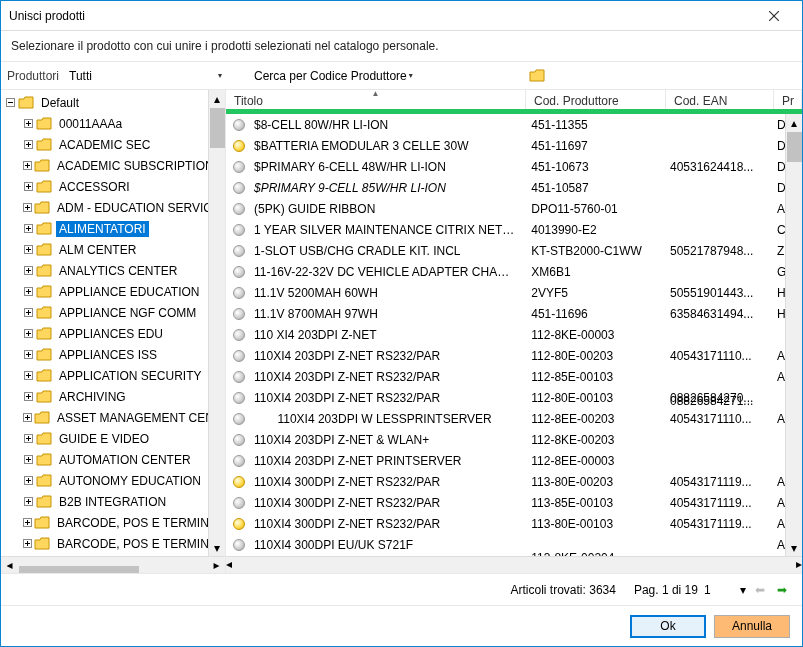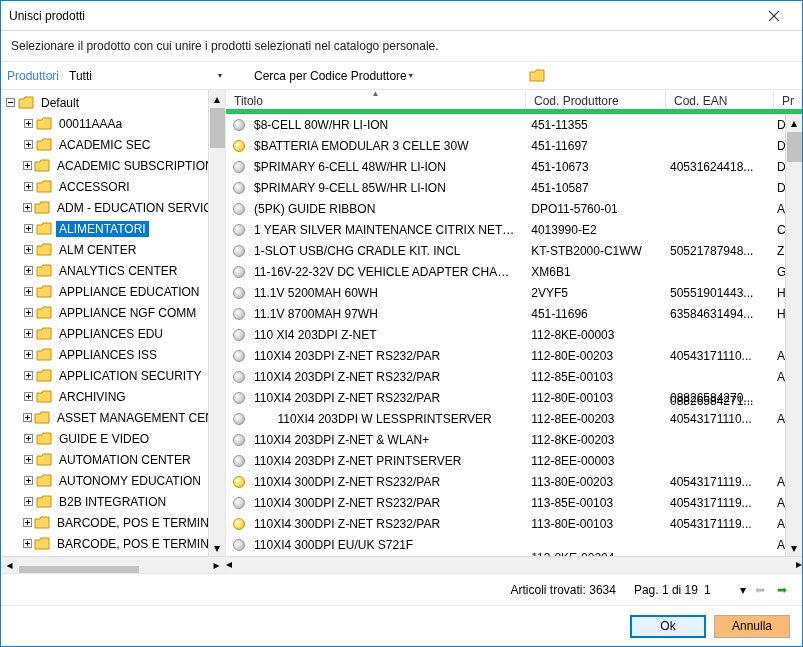--- a/index.html
+++ b/index.html
@@ -3,21 +3,21 @@
 <meta charset="utf-8">
 <style>
 * { margin: 0; padding: 0; box-sizing: border-box; font-family: "Segoe UI", Tahoma, sans-serif; font-size: 12px; }
 body { background: #fff; width: 803px; height: 647px; border: 1px solid #0a84d1; display: flex; flex-direction: column; overflow: hidden; }
 .titlebar { height: 30px; background: #fff; border-bottom: 1px solid #ddd; display: flex; align-items: center; padding: 0 8px; }
 .titlebar .title { flex: 1; color: #000; }
 .titlebar .close { width: 40px; height: 28px; display: flex; align-items: center; justify-content: center; cursor: pointer; }
 .titlebar .close svg { width: 10px; height: 10px; }
 .instruction { padding: 8px 10px; font-size: 12px; color: #222; border-bottom: 1px solid #e8e8e8; }
 .toolbar { display: flex; align-items: center; height: 28px; padding: 0 6px; border-bottom: 1px solid #e8e8e8; gap: 6px; }
-.toolbar .label { color: #3b82f6; }
+.toolbar .label { color: #404040; }
 .toolbar .combo { flex: 0 0 auto; display: flex; align-items: center; gap: 10px; }
 .toolbar .combo .value { min-width: 120px; }
 .toolbar .caret { font-size: 8px; color: #333; margin-left: 2px; }
 .toolbar .sep { width: 20px; }
 .toolbar .search-combo { display: flex; align-items: center; }
 .toolbar .folder-btn { width: 24px; height: 22px; display: flex; align-items: center; justify-content: center; }
 .main { display: flex; flex: 1; overflow: hidden; border-bottom: 1px solid #e8e8e8; }
 .tree-pane { width: 225px; border-right: 1px solid #e8e8e8; overflow: hidden; position: relative; display: flex; flex-direction: column; }
 .tree { flex: 1; overflow: hidden; padding: 2px 0 2px 4px; }
 .tree-node { display: flex; align-items: center; height: 21px; white-space: nowrap; }
@@ -480,21 +480,21 @@
             </span>
             <span class="cell" style="width:280px;">$PRIMARY 6-CELL 48W/HR LI-ION</span>
             <span class="cell" style="width:140px;">451-10673</span>
             <span class="cell" style="width:108px;">40531624418...</span>
             <span class="cell" style="flex:1;">DI</span>
           </div>
           <div class="list-row">
             <span class="icon-cell">
               <span class="bullet"></span>
             </span>
-            <span class="cell" style="width:280px;">$PRIMARY 9-CELL 85W/HR LI-ION</span>
+            <span class="cell" style="width:280px;font-style:italic;">$PRIMARY 9-CELL 85W/HR LI-ION</span>
             <span class="cell" style="width:140px;">451-10587</span>
             <span class="cell" style="width:108px;"></span>
             <span class="cell" style="flex:1;">DI</span>
           </div>
           <div class="list-row">
             <span class="icon-cell">
               <span class="bullet"></span>
             </span>
             <span class="cell" style="width:280px;">(5PK) GUIDE RIBBON</span>
             <span class="cell" style="width:140px;">DPO11-5760-01</span>

